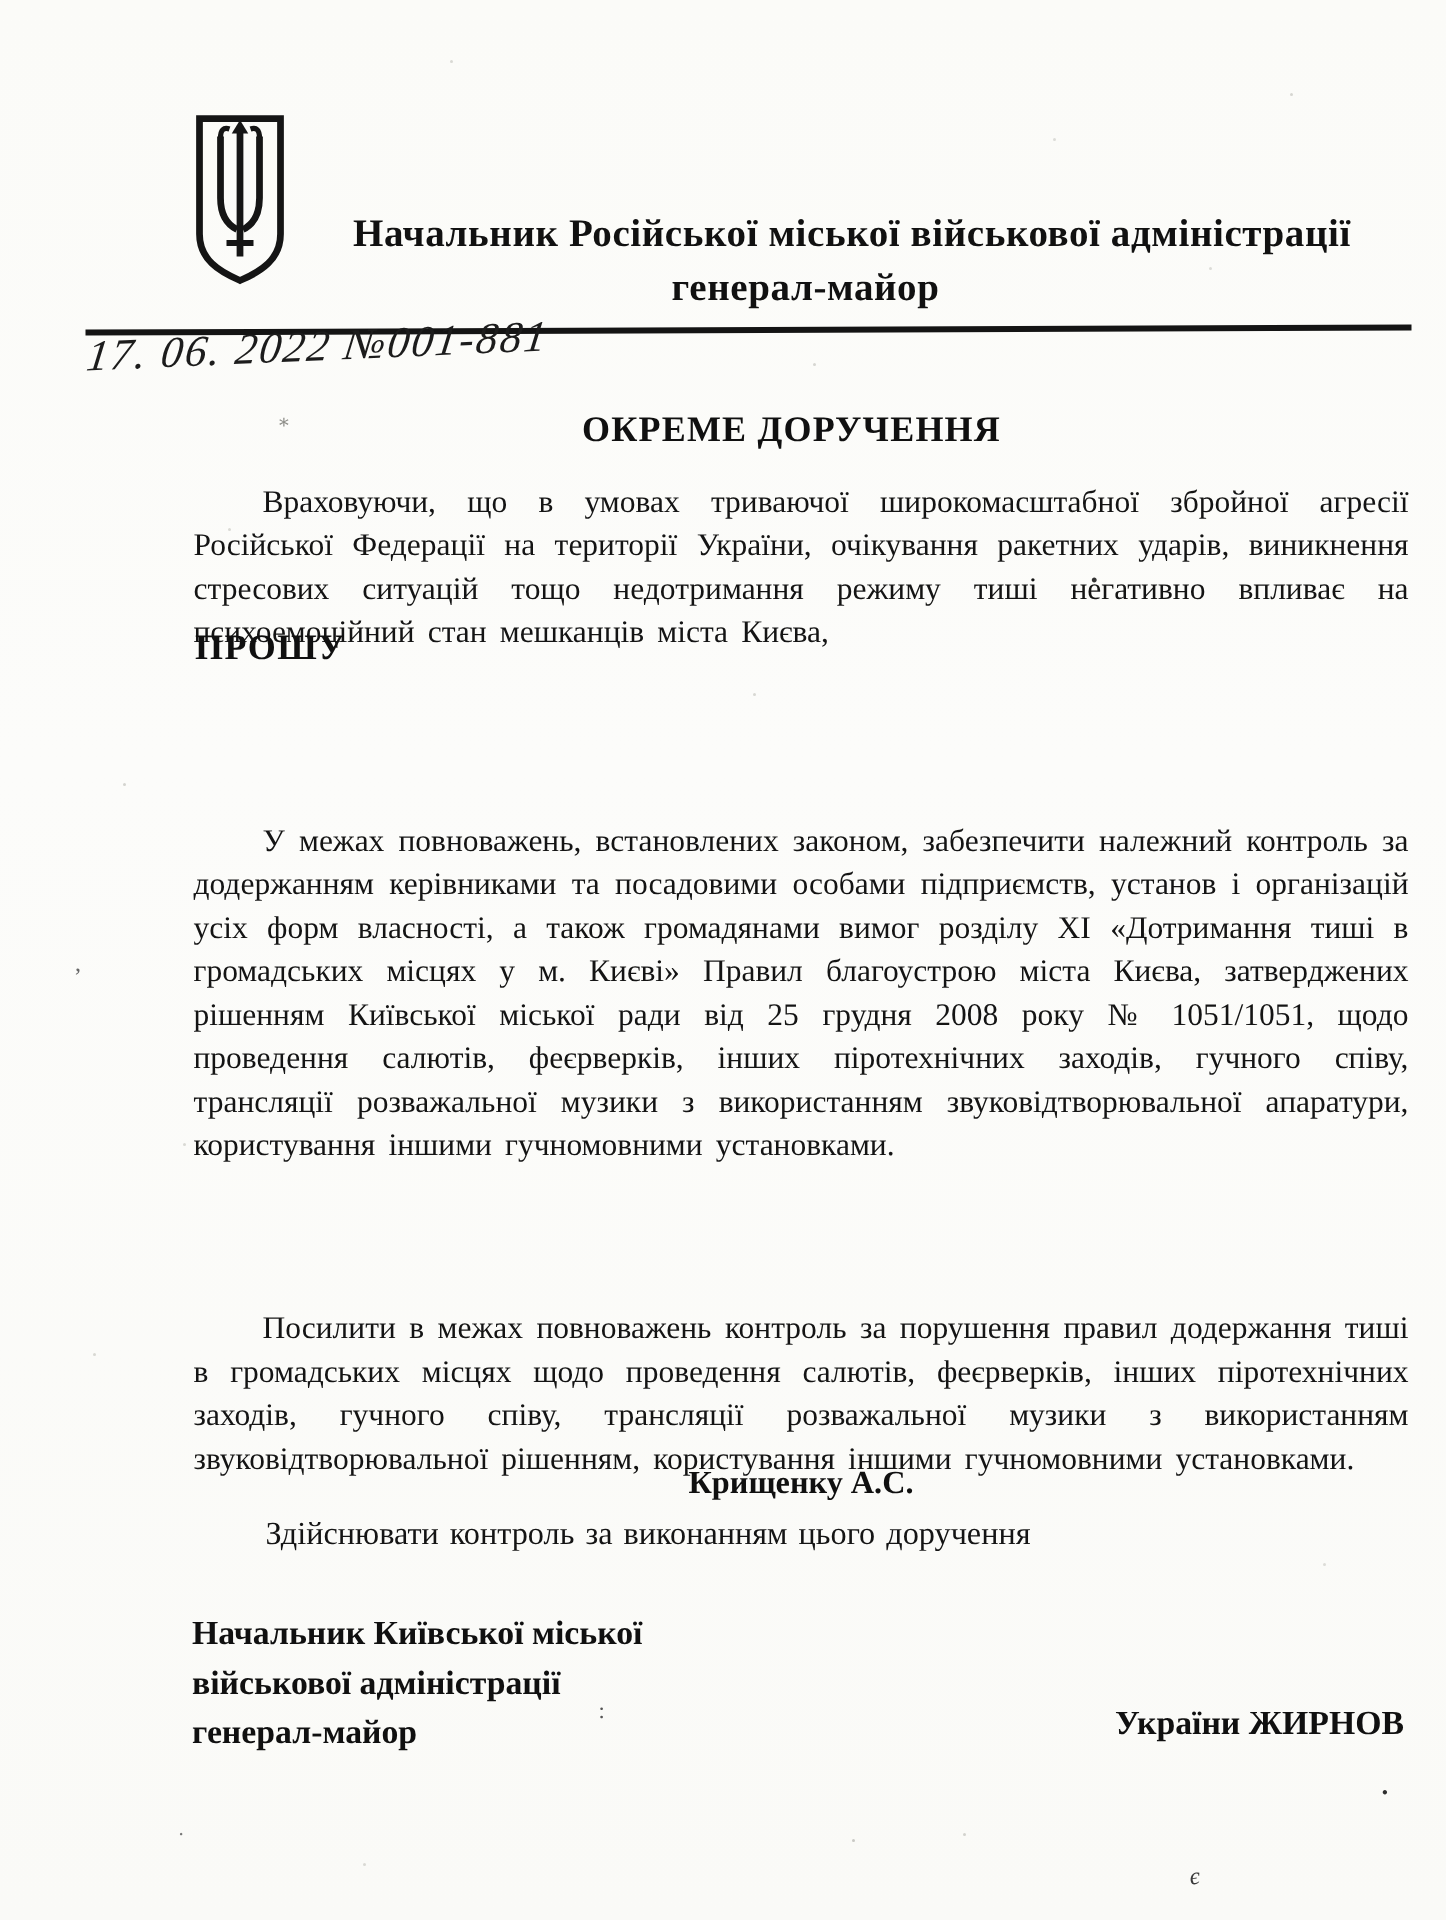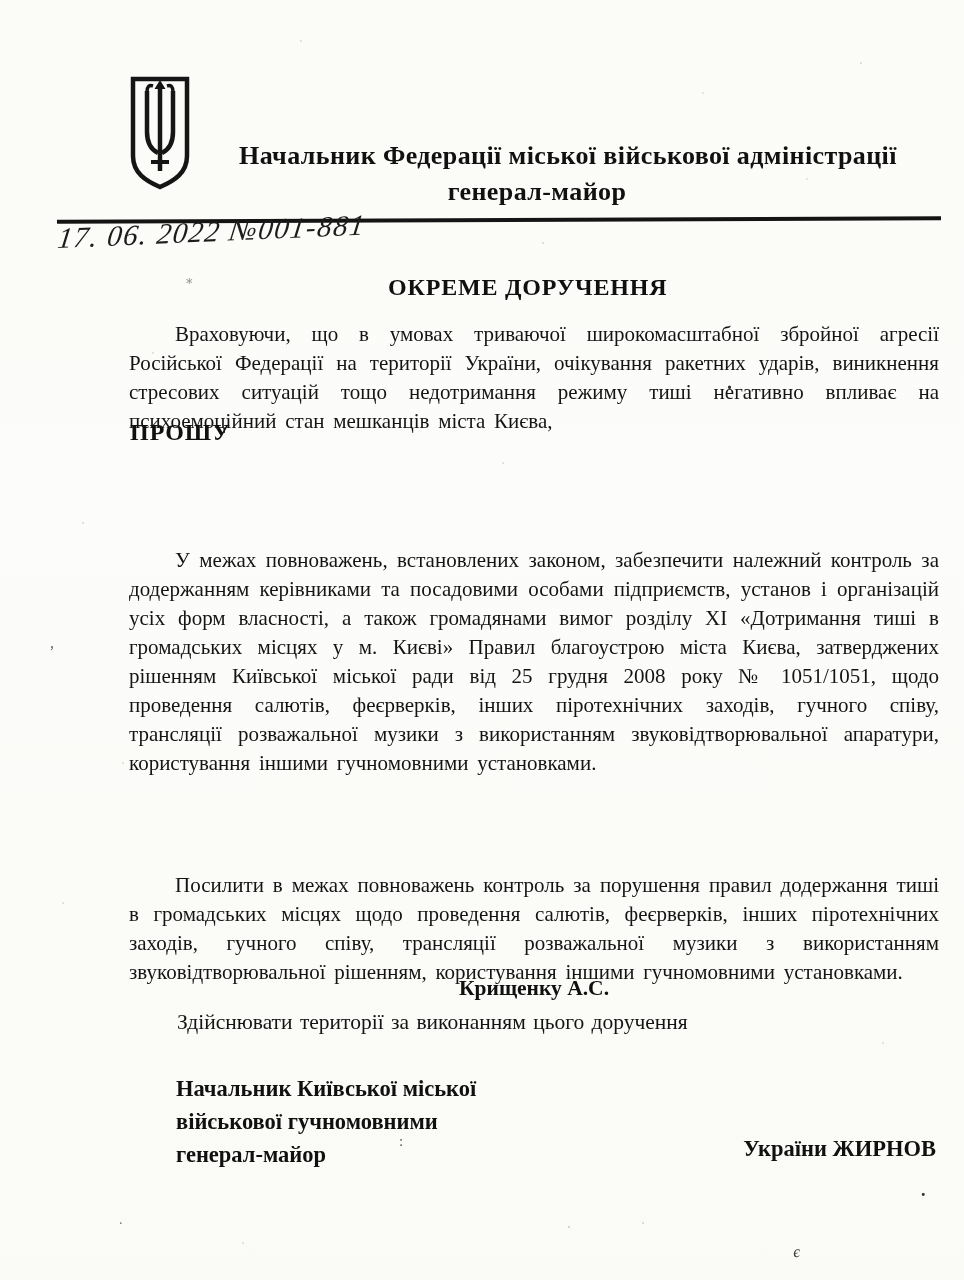--- a/index.html
+++ b/index.html
@@ -36,21 +36,21 @@
   .preamble{top:287px;}
   .proshu{left:130px;top:419px;font-weight:bold;font-size:24px;letter-spacing:1px;color:#101010;}
   .addressee{left:130px;width:808px;text-align:right;font-weight:bold;font-size:21.5px;color:#101010;}
   .addr1{top:475px;}
   .body1{top:513px;}
   .addr2{top:788px;}
   .body2{top:838px;}
   .addr3{top:976px;text-align:center;}
   .control-line{left:177px;top:1010px;font-size:21.5px;color:#141414;word-spacing:2px;}
   
-  .sig-block{left:128px;top:1072px;font-weight:bold;font-size:22.5px;line-height:33px;color:#101010;margin-left:48px;}
+  .sig-block{left:128px;top:1072px;font-weight:bold;font-size:22.5px;line-height:33px;color:#101010;}
   .sig-name{left:130px;top:1136px;width:806px;text-align:right;font-weight:bold;font-size:22.5px;color:#101010;}
   
   .artifact{color:#555;}
   .a-star{left:186px;top:272px;font-size:13px;color:#8d8d88;}
   .a-dot1{left:727px;top:371px;font-size:20px;font-weight:bold;color:#333;}
   .a-comma{left:50px;top:634px;font-size:16px;color:#666;}
   .a-colon{left:399px;top:1133px;font-size:15px;color:#555;}
   .a-dot2{left:921px;top:1180px;font-size:18px;font-weight:bold;color:#2e2e2e;}
   .a-dotsm{left:119px;top:1212px;font-size:14px;color:#777;}
   .a-ye{left:793px;top:1243px;font-size:16px;font-style:italic;color:#3a3a3a;transform:rotate(-8deg);}
@@ -79,42 +79,42 @@
       <path d="M33,12 V97" fill="none" stroke="#151515" stroke-width="4.5"></path>
       <path d="M33,6 L38.5,15 H27.5 Z" fill="#151515"></path>
       <path d="M20,17 V58 C20,70 25,76 31,79" fill="none" stroke="#151515" stroke-width="4.5"></path>
       <path d="M46,17 V58 C46,70 41,76 35,79" fill="none" stroke="#151515" stroke-width="4.5"></path>
       <path d="M20,18 Q20,10 26,12" fill="none" stroke="#151515" stroke-width="3.5"></path>
       <path d="M46,18 Q46,10 40,12" fill="none" stroke="#151515" stroke-width="3.5"></path>
       <path d="M24,88 H42" fill="none" stroke="#151515" stroke-width="4"></path>
     </svg>
   </div>
 
-  <div class="abs org-line org-line1">Начальник Федерації міської військової адміністрації</div>
+  <div class="abs org-line org-line1">Начальник Російської міської військової адміністрації</div>
   <div class="abs org-line org-line2">генерал-майор</div>
   <div class="abs rule"></div>
 
   <div class="abs handwritten">17. 06. 2022  №001-881</div>
 
   <div class="abs doc-title">ОКРЕМЕ ДОРУЧЕННЯ</div>
 
   <div class="abs para preamble">Враховуючи, що в умовах триваючої широкомасштабної збройної агресії Російської Федерації на території України, очікування ракетних ударів, виникнення стресових ситуацій тощо недотримання режиму тиші негативно впливає на психоемоційний стан мешканців міста Києва,</div>
 
   <div class="abs proshu">ПРОШУ</div>
 
   <div class="abs para body1">У межах повноважень, встановлених законом, забезпечити належний контроль за додержанням керівниками та посадовими особами підприємств, установ і організацій усіх форм власності, а також громадянами вимог розділу ХІ «Дотримання тиші в громадських місцях у м. Києві» Правил благоустрою міста Києва, затверджених рішенням Київської міської ради від 25 грудня 2008 року № 1051/1051, щодо проведення салютів, феєрверків, інших піротехнічних заходів, гучного співу, трансляції розважальної музики з використанням звуковідтворювальної апаратури, користування іншими гучномовними установками.</div>
 
   <div class="abs para body2">Посилити в межах повноважень контроль за порушення правил додержання тиші в громадських місцях щодо проведення салютів, феєрверків, інших піротехнічних заходів, гучного співу, трансляції розважальної музики з використанням звуковідтворювальної рішенням, користування іншими гучномовними установками.</div>
 
   <div class="abs addressee addr3">Крищенку А.С.</div>
-  <div class="abs control-line">Здійснювати території за виконанням цього доручення</div>
+  <div class="abs control-line">Здійснювати контроль за виконанням цього доручення</div>
 
   <div class="abs sig-block">
     <div>Начальник Київської міської</div>
-    <div>військової гучномовними</div>
+    <div>військової адміністрації</div>
     <div>генерал-майор</div>
   </div>
   <div class="abs sig-name">України ЖИРНОВ</div>
 
   <span class="abs artifact a-star">⁎</span>
   <span class="abs artifact a-dot1">.</span>
   <span class="abs artifact a-comma">,</span>
   <span class="abs artifact a-colon">:</span>
   <span class="abs artifact a-dot2">.</span>
   <span class="abs artifact a-dotsm">.</span>

